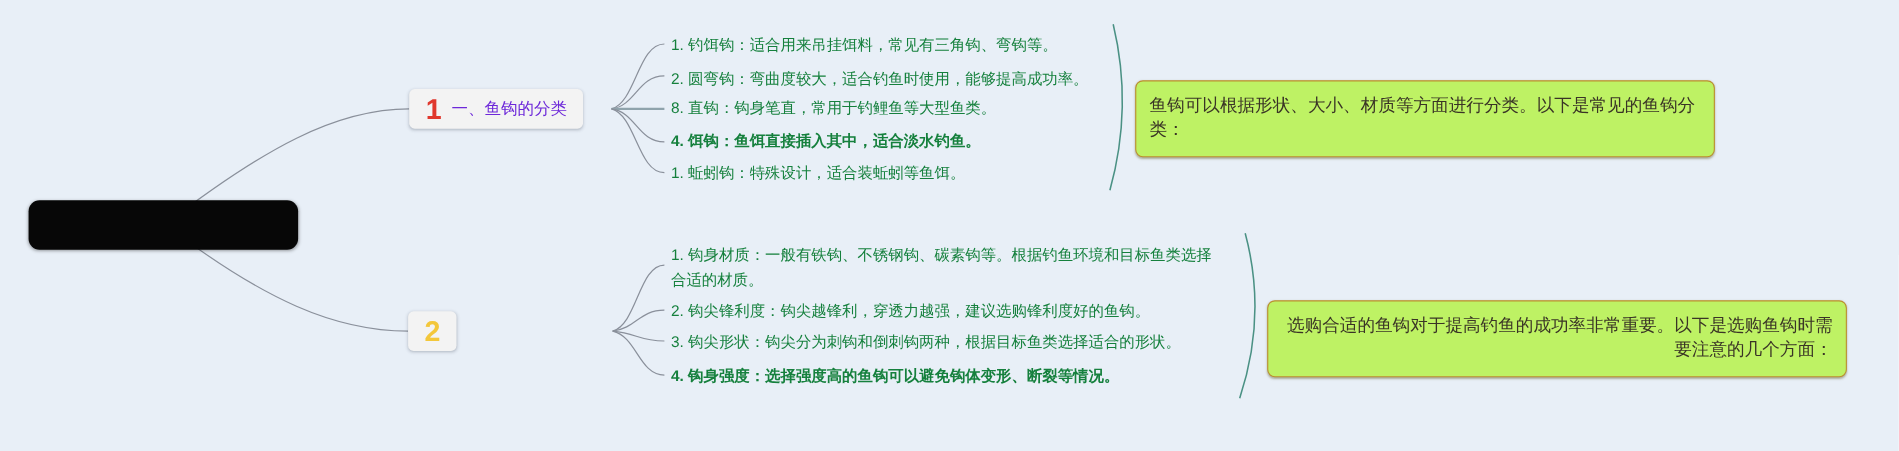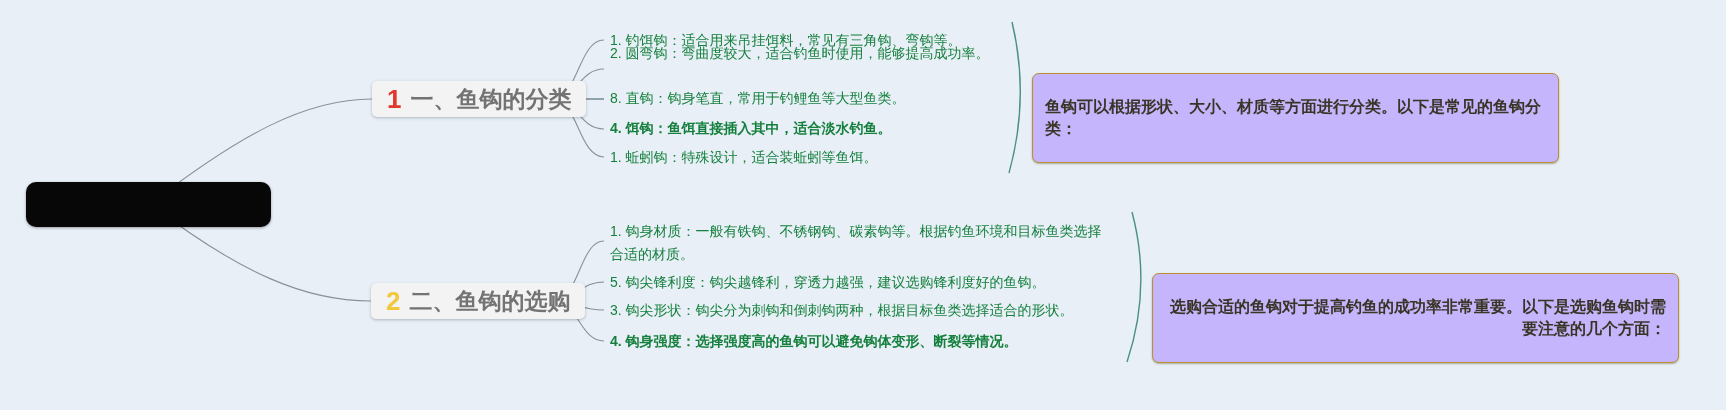--- a/index.html
+++ b/index.html
@@ -26,44 +26,43 @@
     position:absolute;height:36px;
     display:inline-flex;align-items:center;gap:9px;
     padding:0 15px;
     background:#F3F3F3;border-radius:5px;
     box-shadow:0 1px 3px rgba(40,50,70,0.30);
     white-space:nowrap;
   }
   .branch-node .num{font-size:26px;font-weight:bold;line-height:1;}
   .branch-node .num-1{color:#E0382D;}
   .branch-node .num-2{color:#F3C73B;}
-  .branch-node .label{font-size:23px;font-weight:bold;color:#737373;}
+  .branch-node .label{font-size:15px;font-weight:normal;color:#6d28d9;}
   .branch-1{left:372px;top:81px;}
   .branch-2{left:371px;top:283px;}
 
   .item{
     position:absolute;left:610px;
     font-size:14px;line-height:23px;color:#15803d;
     white-space:nowrap;
   }
   .item.wrap{white-space:normal;width:500px;}
-  .b1-i1{top:29px;}  .b1-i2{top:42px;}  .b1-i3{top:87px;}
+  .b1-i1{top:29px;}  .b1-i2{top:60px;}  .b1-i3{top:87px;}
   .b1-i4{top:117px;font-weight:bold;} .b1-i5{top:146px;}
   .b2-i1{top:220px;} .b2-i2{top:271px;} .b2-i3{top:299px;} .b2-i4{top:330px;font-weight:bold;}
 
   .callout{
     position:absolute;
     width:501px;
-    padding:22px 12px;
-    background:#c4b5fd;
+    padding:12px 12px;
+    background:#bef264;
     border:1px solid #BC8F2E;
     border-radius:7px;
     font-size:16px;line-height:22px;color:#3A3426;
     box-shadow:0 1px 2px rgba(95,90,40,0.45);
-    font-weight:bold;
   }
   .callout-1{left:1032px;top:73px;}
   .callout-2{left:1152px;top:273px;text-align:right;}
 </style>
 </head>
 <body>
 
 <div class="canvas">
 
   <svg class="connectors" viewBox="0 0 1726 410">
@@ -96,23 +95,22 @@
   <div class="item b1-i1">1. 钓饵钩：适合用来吊挂饵料，常见有三角钩、弯钩等。</div>
   <div class="item b1-i2">2. 圆弯钩：弯曲度较大，适合钓鱼时使用，能够提高成功率。</div>
   <div class="item b1-i3">8. 直钩：钩身笔直，常用于钓鲤鱼等大型鱼类。</div>
   <div class="item b1-i4">4. 饵钩：鱼饵直接插入其中，适合淡水钓鱼。</div>
   <div class="item b1-i5">1. 蚯蚓钩：特殊设计，适合装蚯蚓等鱼饵。</div>
 
   <div class="callout callout-1">鱼钩可以根据形状、大小、材质等方面进行分类。以下是常见的鱼钩分类：</div>
 
   <div class="branch-node branch-2">
     <span class="num num-2">2</span>
-    <span class="label">二、鱼钩的选购</span>
   </div>
 
   <div class="item wrap b2-i1">1. 钩身材质：一般有铁钩、不锈钢钩、碳素钩等。根据钓鱼环境和目标鱼类选择合适的材质。</div>
-  <div class="item b2-i2">5. 钩尖锋利度：钩尖越锋利，穿透力越强，建议选购锋利度好的鱼钩。</div>
+  <div class="item b2-i2">2. 钩尖锋利度：钩尖越锋利，穿透力越强，建议选购锋利度好的鱼钩。</div>
   <div class="item b2-i3">3. 钩尖形状：钩尖分为刺钩和倒刺钩两种，根据目标鱼类选择适合的形状。</div>
   <div class="item b2-i4">4. 钩身强度：选择强度高的鱼钩可以避免钩体变形、断裂等情况。</div>
 
   <div class="callout callout-2">选购合适的鱼钩对于提高钓鱼的成功率非常重要。以下是选购鱼钩时需要注意的几个方面：</div>
 
 </div>
 
 </body></html>

